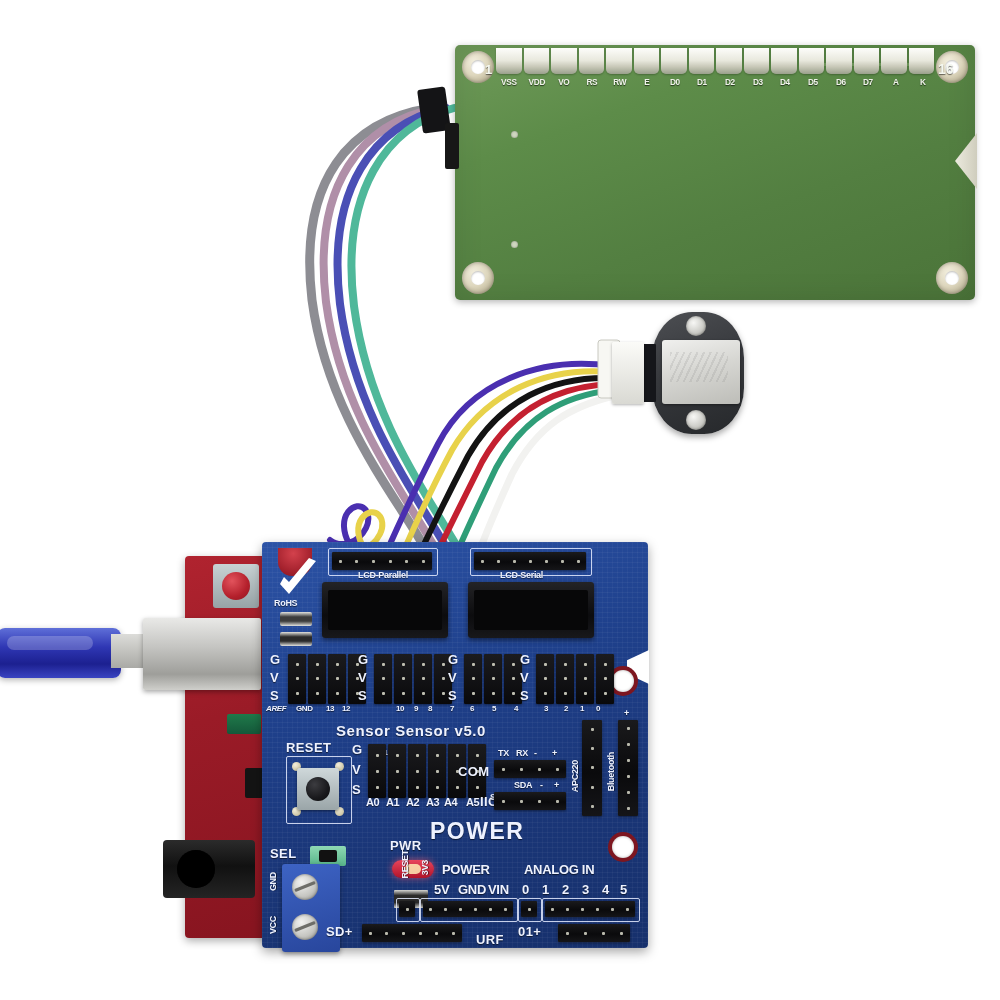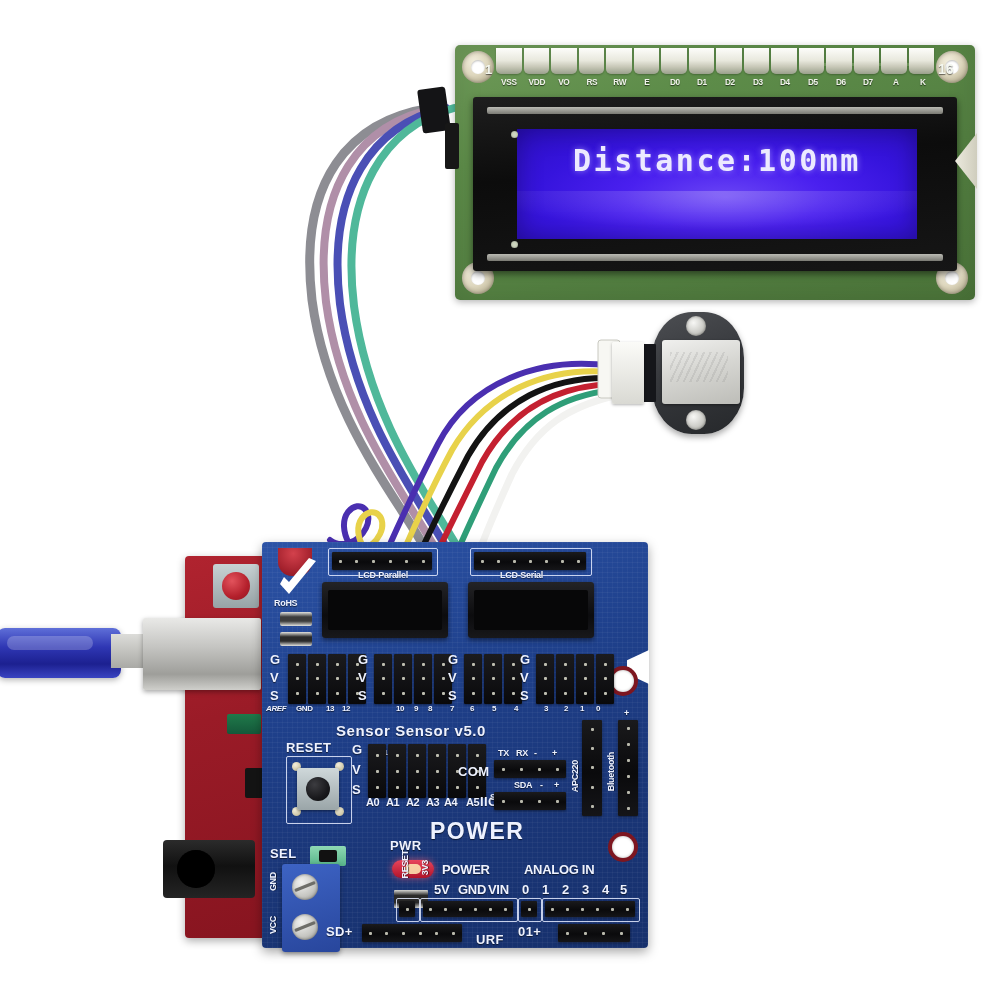--- a/index.html
+++ b/index.html
@@ -274,27 +274,20 @@
       <span class="lcd-plbl">D2</span>
       <span class="lcd-plbl">D3</span>
       <span class="lcd-plbl">D4</span>
       <span class="lcd-plbl">D5</span>
       <span class="lcd-plbl">D6</span>
       <span class="lcd-plbl">D7</span>
       <span class="lcd-plbl">A</span>
       <span class="lcd-plbl">K</span>
     </div>
 
-    <div class="abs" id="lcd-bezel">
-      <div class="bezel-slot top"></div>
-      <div class="bezel-slot bot"></div>
-      <div class="abs" id="lcd-glass">
-        <div id="lcd-text">Distance:100mm</div>
-      </div>
-    </div>
     <div class="abs" id="lcd-edge-tab"></div>
     <div class="lcd-via" style="left:56px;top:86px;"></div>
     <div class="lcd-via" style="left:56px;top:196px;"></div>
   </div>
 
   <div class="abs" id="sensor-module">
     <div class="abs" id="sensor-body"></div>
     <div class="sensor-screw" id="sensor-screw-top"></div>
     <div class="sensor-screw" id="sensor-screw-bot"></div>
     <div class="abs" id="sensor-chip"></div>

